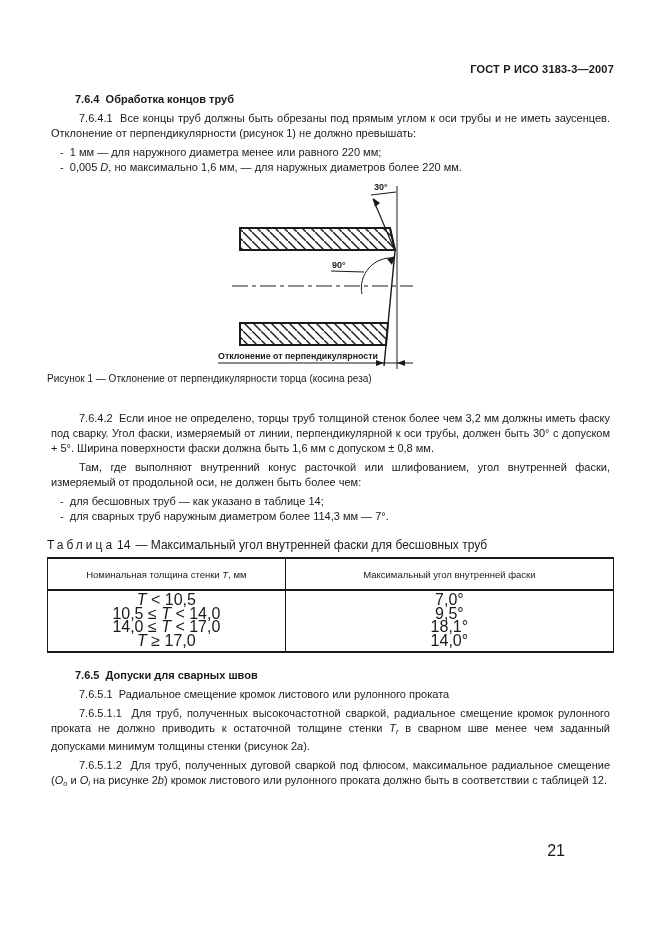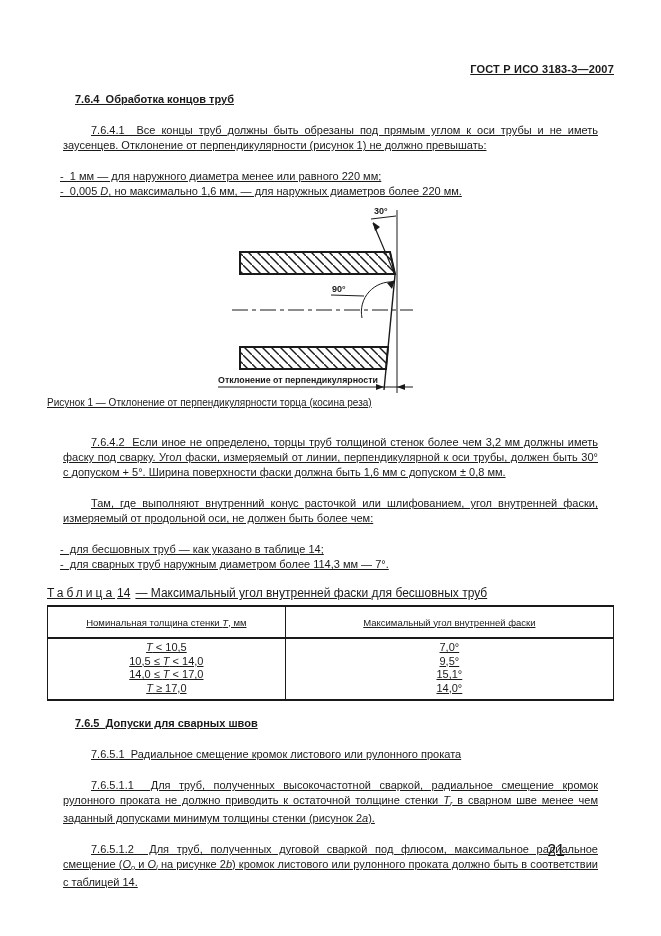--- a/index.html
+++ b/index.html
@@ -1,41 +1,41 @@
 <!DOCTYPE html>
 <html><head>
 <meta charset="utf-8">
 <style>
   * { box-sizing: border-box; }
   html,body { margin:0; padding:0; background:#ffffff; }
   .page {
     position:relative; width:661px; height:936px; background:#fff;
     color:#1a1a1a; font:11px/15px "Liberation Sans", sans-serif;
-    padding:62px 47px 0 47px; overflow:hidden;text-decoration:underline;
+    padding:62px 47px 0 47px; overflow:hidden;
   }
   .doc-header { font-weight:bold; text-align:right; letter-spacing:.2px; }
   .sec-heading { font-weight:bold; margin:15px 0 0 0; text-indent:28px; }
-  .para { margin:16px; text-indent:28px; text-align:justify; }
+  .para { margin:4px; text-indent:28px; text-align:justify; }
   .mt26 { margin-top:26px; }
   .bullet { margin:0; padding-left:13px; }
   .ps { margin:0; }
   .ps .ps-label { font-weight:bold; display:inline-block; width:28px; text-indent:0; }
   .figure { margin:3px 0 0 133px; width:300px; height:194px;text-align:right; }
   .figure svg text { font:bold 9px "Liberation Sans", sans-serif; fill:#1a1a1a; }
   .figcaption { width:510px; text-align:left; font-size:10px; line-height:13px; margin-top:0; }
   .tcap { margin-top:14px; font-size:12px; }
   .tcap .tword { letter-spacing:3px; }
   .tcap .tnum { margin:0 5px 0 2px; }
   table.t14 { width:100%; border-collapse:collapse; margin-top:4px;
     border:1.5px solid #1a1a1a; border-top-width:2px; border-bottom-width:2px; table-layout:fixed; }
   .t14 col.c1 { width:42%; }
   .t14 th { font-weight:normal; font-size:9.5px; height:32px; text-align:center; vertical-align:middle;
     border-bottom:2.5px solid #1a1a1a; border-right:1px solid #1a1a1a; padding:0 10px; }
   .t14 th:last-child { border-right:none; }
-  .t14 td { text-align:center; vertical-align:top; font-size:11px; line-height:13.5px;
+  .t14 td { text-align:center; vertical-align:top; font-size:16px; line-height:13.5px;
     padding:2px 0 4px 0; border-right:1px solid #1a1a1a; }
   .t14 td:last-child { border-right:none; }
   .sI { font-style:italic; }
   .sSub { font-style:italic; font-size:7.5px; vertical-align:-2px; }
   .pagenum { position:absolute; top:843px; right:96px; font-size:16px; }
 </style>
 </head>
 <body>
 
 <div class="page">
@@ -99,26 +99,26 @@
       <tr>
         <td>
           <div><span class="sI">T</span><span> &lt; 10,5</span></div>
           <div><span>10,5 ≤ </span><span class="sI">T</span><span> &lt; 14,0</span></div>
           <div><span>14,0 ≤ </span><span class="sI">T</span><span> &lt; 17,0</span></div>
           <div><span class="sI">T</span><span> ≥ 17,0</span></div>
         </td>
         <td>
           <div>7,0°</div>
           <div>9,5°</div>
-          <div>15,1°</div>
+          <div>18,1°</div>
           <div>14,0°</div>
         </td>
       </tr>
     </tbody>
   </table>
 
   <p class="sec-heading">7.6.5&nbsp; Допуски для сварных швов</p>
   <p class="para">7.6.5.1&nbsp; Радиальное смещение кромок листового или рулонного проката</p>
   <p class="para"><span>7.6.5.1.1&nbsp; Для труб, полученных высокочастотной сваркой, радиальное смещение кромок рулонного проката не должно приводить к остаточной толщине стенки </span><span class="sI">T</span><span class="sSub">r</span><span> в сварном шве менее чем заданный допусками минимум толщины стенки (рисунок 2</span><span class="sI">a</span><span>).</span></p>
-  <p class="para"><span>7.6.5.1.2&nbsp; Для труб, полученных дуговой сваркой под флюсом, максимальное радиальное смещение (</span><span class="sI">O</span><span class="sSub">o</span><span> и </span><span class="sI">O</span><span class="sSub">i</span><span> на рисунке 2</span><span class="sI">b</span><span>) кромок листового или рулонного проката должно быть в соответствии с таблицей 14.</span></p>
+  <p class="para"><span>7.6.5.1.2&nbsp; Для труб, полученных дуговой сваркой под флюсом, максимальное радиальное смещение (</span><span class="sI">O</span><span class="sSub">o</span><span> и </span><span class="sI">O</span><span class="sSub">i</span><span> на рисунке 2</span><span class="sI">b</span><span>) кромок листового или рулонного проката должно быть в соответствии с таблицей 12.</span></p>
 
   <div class="pagenum">21</div>
 </div>
 
 </body></html>

